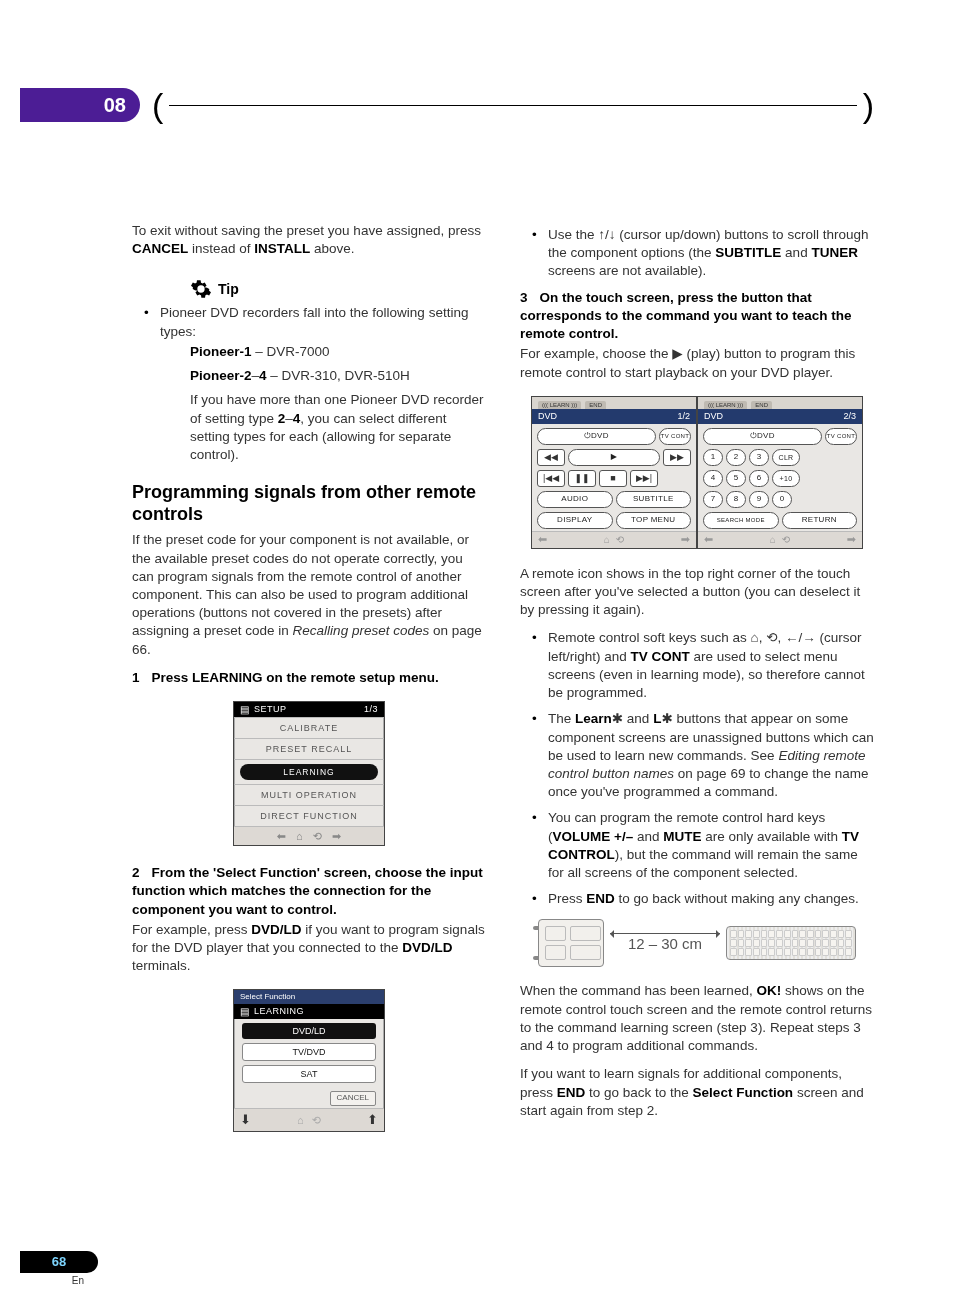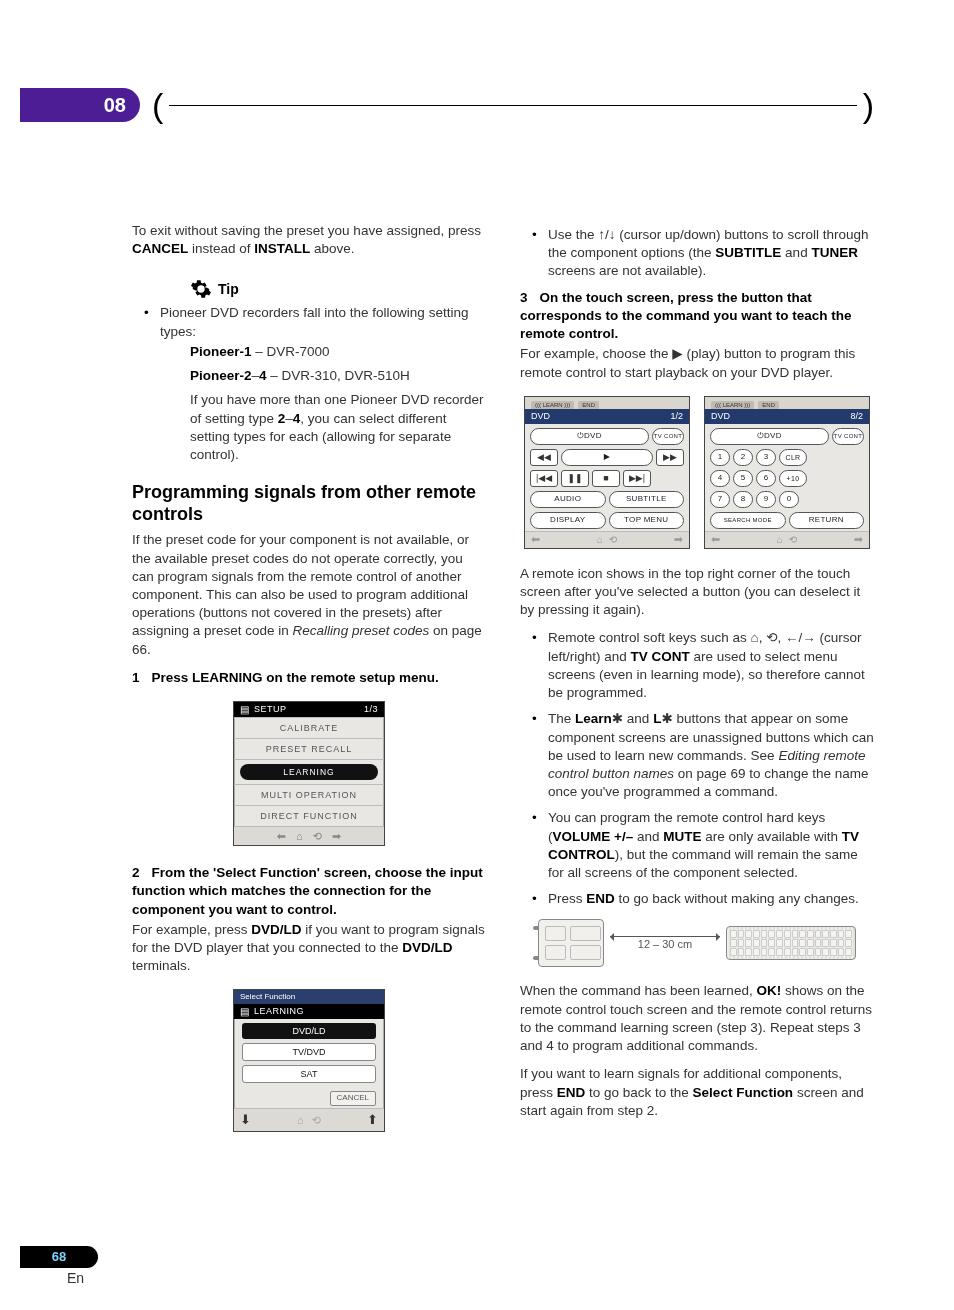--- a/index.html
+++ b/index.html
@@ -231,23 +231,22 @@
     color: #888;
     border-top: 1px solid #bbb;
     background: #ddd9d4;
     font-size: 13px;
   }
   .screen .arrow-ft .c { margin: 0 auto; display: flex; gap: 8px; color: #aaa; font-size: 11px; }
 
   
   .dvd-pair {
     display: flex;
-    gap: 14px;
     margin: 14px 4px 16px 4px;
-    justify-content: flex-end;
+    justify-content: center;
   }
   .dvd {
     width: 164px;
     border: 1px solid #444;
     background: #e9e7e4;
     font-size: 8px;
   }
   .dvd .top-tabs {
     height: 12px;
     background: #d9d5cf;
@@ -343,21 +342,21 @@
   }
   .dist .remote-a::before { top: 6px; }
   .dist .remote-a::after { bottom: 6px; }
   .dist .remote-a .padg {
     position: absolute; inset: 6px;
     display: grid; grid-template-columns: 40% 60%; gap: 4px;
   }
   .dist .remote-a .padg div { border: 1px solid #bbb; border-radius: 2px; }
   .dist .mid {
     display: flex; flex-direction: column; align-items: center;
-    font-size: 11px; color: #555;
+    font-size: 15px; color: #555;
   }
   .dist .mid .arrow-line {
     width: 110px; height: 1px; background: #555; position: relative;
   }
   .dist .mid .arrow-line::before,
   .dist .mid .arrow-line::after {
     content: ""; position: absolute; top: -3px; width: 0; height: 0;
     border: 4px solid transparent;
   }
   .dist .mid .arrow-line::before { left: -4px; border-right-color: #555; }
@@ -390,21 +389,21 @@
   .page-footer .badge {
     background: #000;
     color: #7dd3fc;
     border-radius: 0 14px 14px 0;
     height: 22px;
     line-height: 22px;
     font-weight: 700;
     font-size: 13px;
   }
   .page-footer .lang {
-    font-size: 14px;
+    font-size: 10px;
     color: #333;
     margin-top: 2px;
     text-align: right;
     padding-right: 14px;
   }
   .arrow-ud { font-weight: 900; }
 </style>
 </head>
 <body>
 
@@ -560,21 +559,21 @@
             </div>
         </div>
 
         <div class="dvd">
           <div class="top-tabs">
               <span>((( LEARN )))</span>
               <span>END</span>
             </div>
           <div class="mode-bar">
               <span>DVD</span>
-              <span class="r">8/2</span>
+              <span class="r">2/3</span>
             </div>
           <div class="panel">
             <div class="btnrow">
                 <span class="pill wide">⏻ <span>DVD</span></span>
                 <span class="pill" style="width:30px;font-size:6px;line-height:1">TV CONT</span>
               </div>
             <div class="btnrow">
                 <span class="pill">1</span>
                 <span class="pill">2</span>
                 <span class="pill">3</span>

